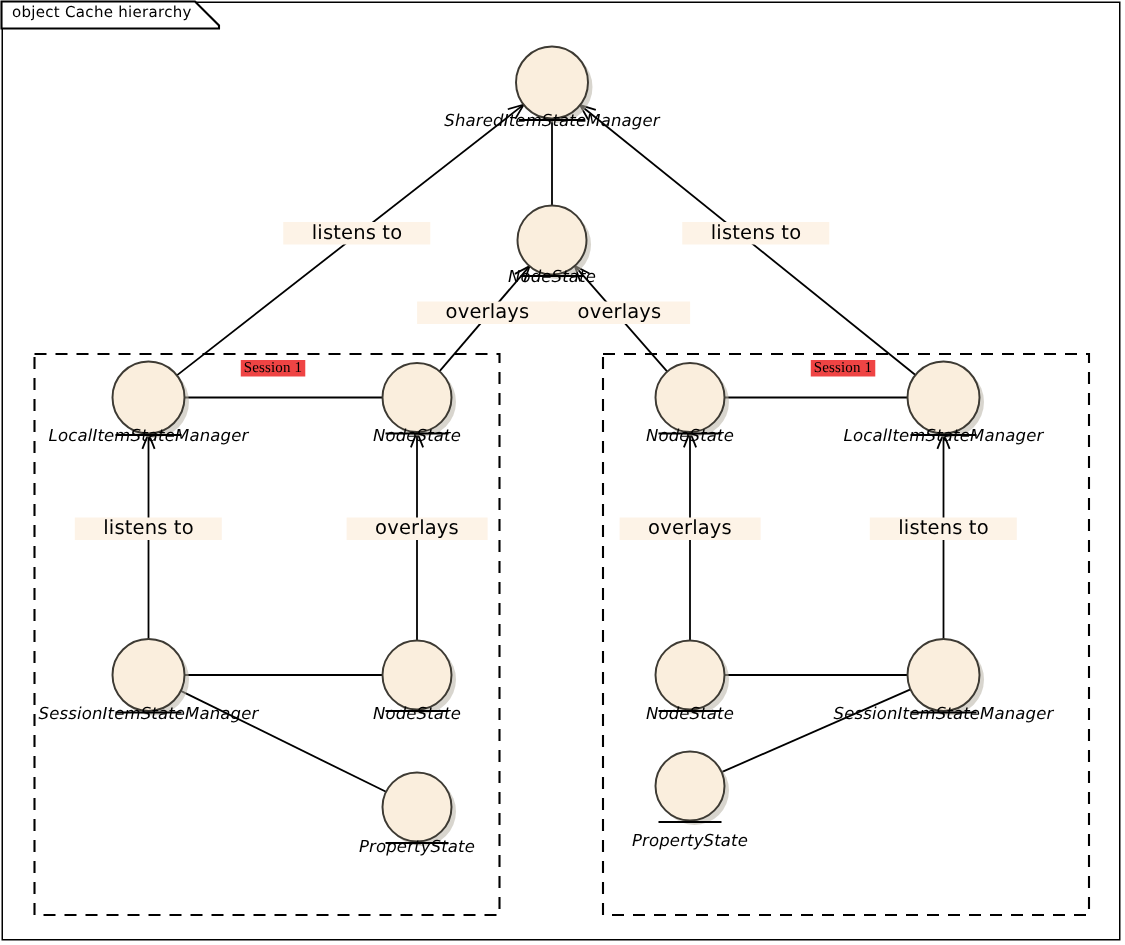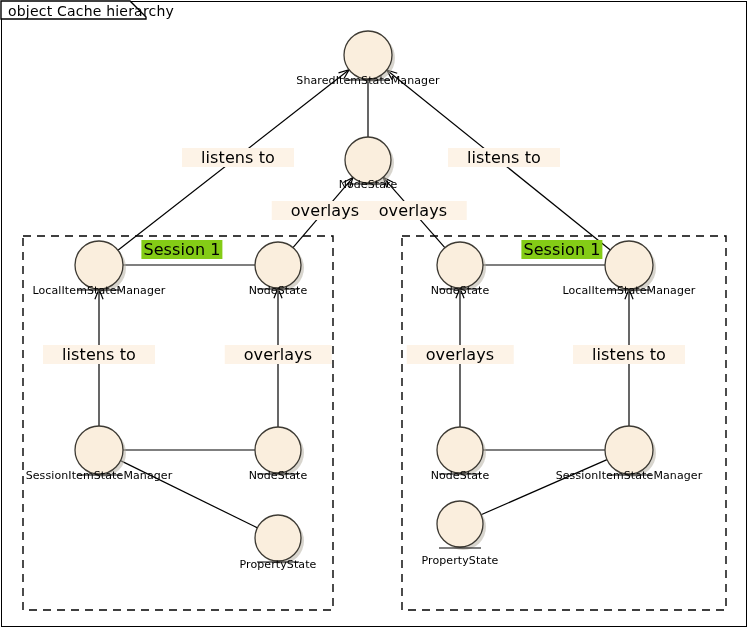--- a/index.html
+++ b/index.html
@@ -23,21 +23,21 @@
     top: 1px;
     width: 746px;
     height: 626px;
     border: 1px solid #000000;
     box-sizing: border-box;
   }
   .frame-tab-label {
     position: absolute;
     left: 8px;
     top: 3px;
-    font-size: 14px;
+    font-size: 10px;
     color: #000000;
     white-space: nowrap;
     letter-spacing: 0.2px;
   }
   svg.layer {
     position: absolute;
     left: 0;
     top: 0;
     width: 750px;
     height: 630px;
@@ -46,40 +46,42 @@
   svg.layer * { pointer-events: auto; }
 
   .node-label {
     position: absolute;
     font-size: 11px;
     color: #000000;
     white-space: nowrap;
     text-align: right;
     transform: translateX(-50%);
     letter-spacing: 0.1px;
+    font-style: italic;
   }
   .edge-label {
     position: absolute;
-    font-size: 16px;
+    font-size: 13px;
     color: #000000;
     white-space: nowrap;
     background: #fdf3e7;
     padding: 0 19px;
     transform: translateX(-50%);
     letter-spacing: 0.1px;
   }
   .group-label {
     position: absolute;
-    font-size: 16px;
+    font-size: 10px;
     color: #000000;
     white-space: nowrap;
     transform: translateX(-50%);
-    background: #84cc16;
+    background: #ef4444;
     padding: 0 2px;
     letter-spacing: 0.1px;
+    font-family: Liberation Serif, serif;
   }
 </style>
 </head>
 <body>
 
 <div id="canvas">
 
   <div class="frame"></div>
 
   <svg class="layer" aria-hidden="true">

